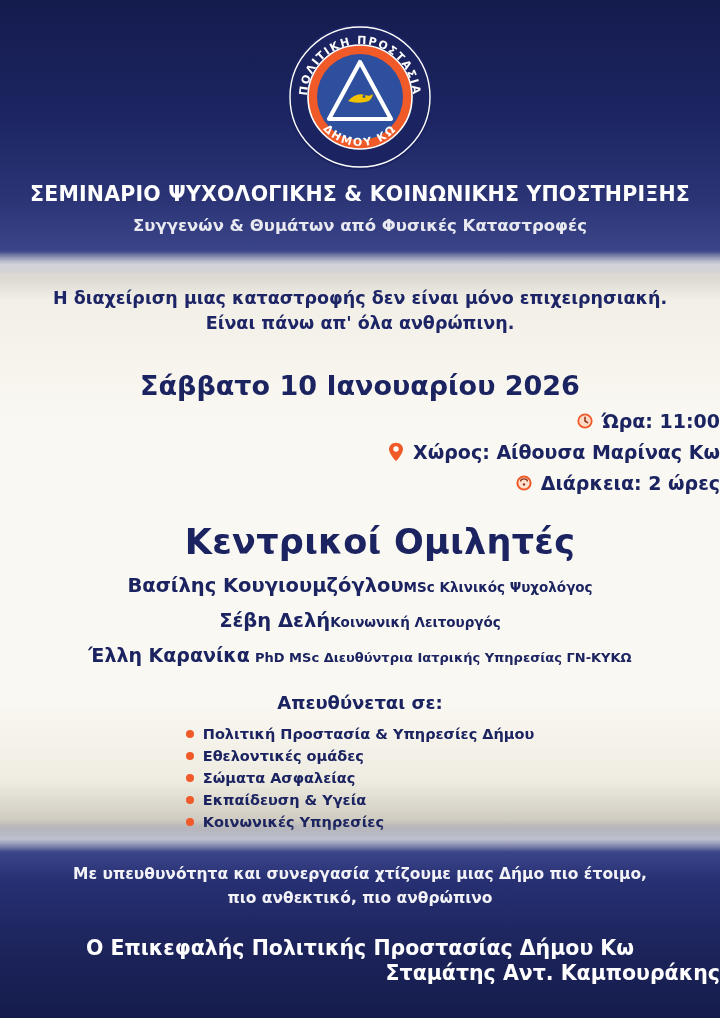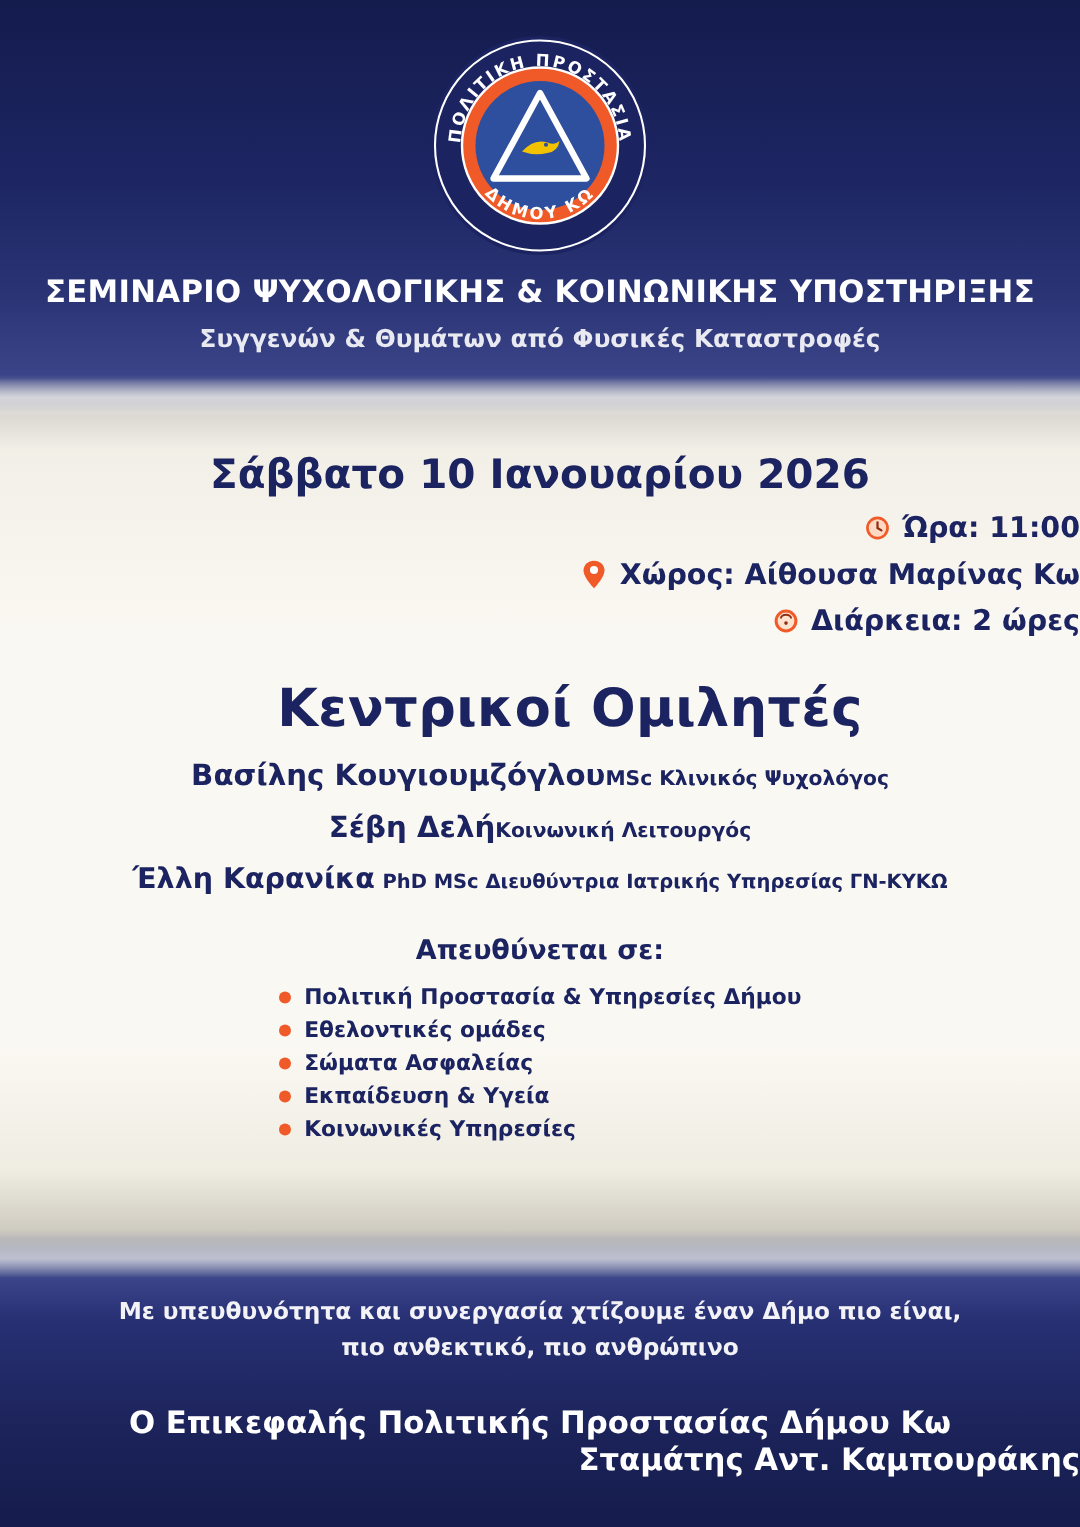--- a/index.html
+++ b/index.html
@@ -96,21 +96,21 @@
     text-align: center;
     color: #1c2460;
   }
   .tagline {
     font-size: 17.5px;
     font-weight: bold;
     line-height: 1.42;
     color: #1d2566;
   }
   .date-line {
-    margin-top: 15px;
+    margin-top: 34px;
     font-size: 27px;
     font-weight: bold;
     color: #1b2360;
   }
   .info-line {
     margin-top: 9px;
     font-size: 19px;
     font-weight: bold;
     color: #1b2360;
     display: flex;
@@ -238,20 +238,24 @@
       </text>
     </svg>
   </div>
 
   <div class="header">
     <div class="header-title">ΣΕΜΙΝΑΡΙΟ ΨΥΧΟΛΟΓΙΚΗΣ &amp; ΚΟΙΝΩΝΙΚΗΣ ΥΠΟΣΤΗΡΙΞΗΣ</div>
     <div class="header-sub">Συγγενών &amp; Θυμάτων από Φυσικές Καταστροφές</div>
   </div>
 
   <div class="body-area">
+    <div class="tagline">
+      <div>Η διαχείριση μιας καταστροφής δεν είναι μόνο επιχειρησιακή.</div>
+      <div>Είναι πάνω απ' όλα ανθρώπινη.</div>
+    </div>
 
     <div class="date-line">Σάββατο 10 Ιανουαρίου 2026</div>
 
     <div class="info-line">
       <span class="ico">
         <svg width="18" height="18" viewBox="0 0 18 18">
             <circle cx="9" cy="9" r="7.6" fill="#f05a28"></circle>
             <circle cx="9" cy="9" r="5.8" fill="#ffd9c4"></circle>
             <path d="M9 5.2 V9 L11.6 10.6" stroke="#8c2f12" stroke-width="1.5" fill="none" stroke-linecap="round"></path>
           </svg>
@@ -299,20 +303,20 @@
       <li>Πολιτική Προστασία &amp; Υπηρεσίες Δήμου</li>
       <li>Εθελοντικές ομάδες</li>
       <li>Σώματα Ασφαλείας</li>
       <li>Εκπαίδευση &amp; Υγεία</li>
       <li>Κοινωνικές Υπηρεσίες</li>
     </ul>
   </div>
 
   <div class="footer">
     <div class="footer-motto">
-      <div>Με υπευθυνότητα και συνεργασία χτίζουμε έναν Δήμο πιο είναι,</div>
+      <div>Με υπευθυνότητα και συνεργασία χτίζουμε μιας Δήμο πιο έτοιμο,</div>
       <div>πιο ανθεκτικό, πιο ανθρώπινο</div>
     </div>
     <div class="footer-role">Ο Επικεφαλής Πολιτικής Προστασίας Δήμου Κω</div>
     <div class="footer-name">Σταμάτης Αντ. Καμπουράκης</div>
   </div>
 
 </div>
 
 </body></html>

